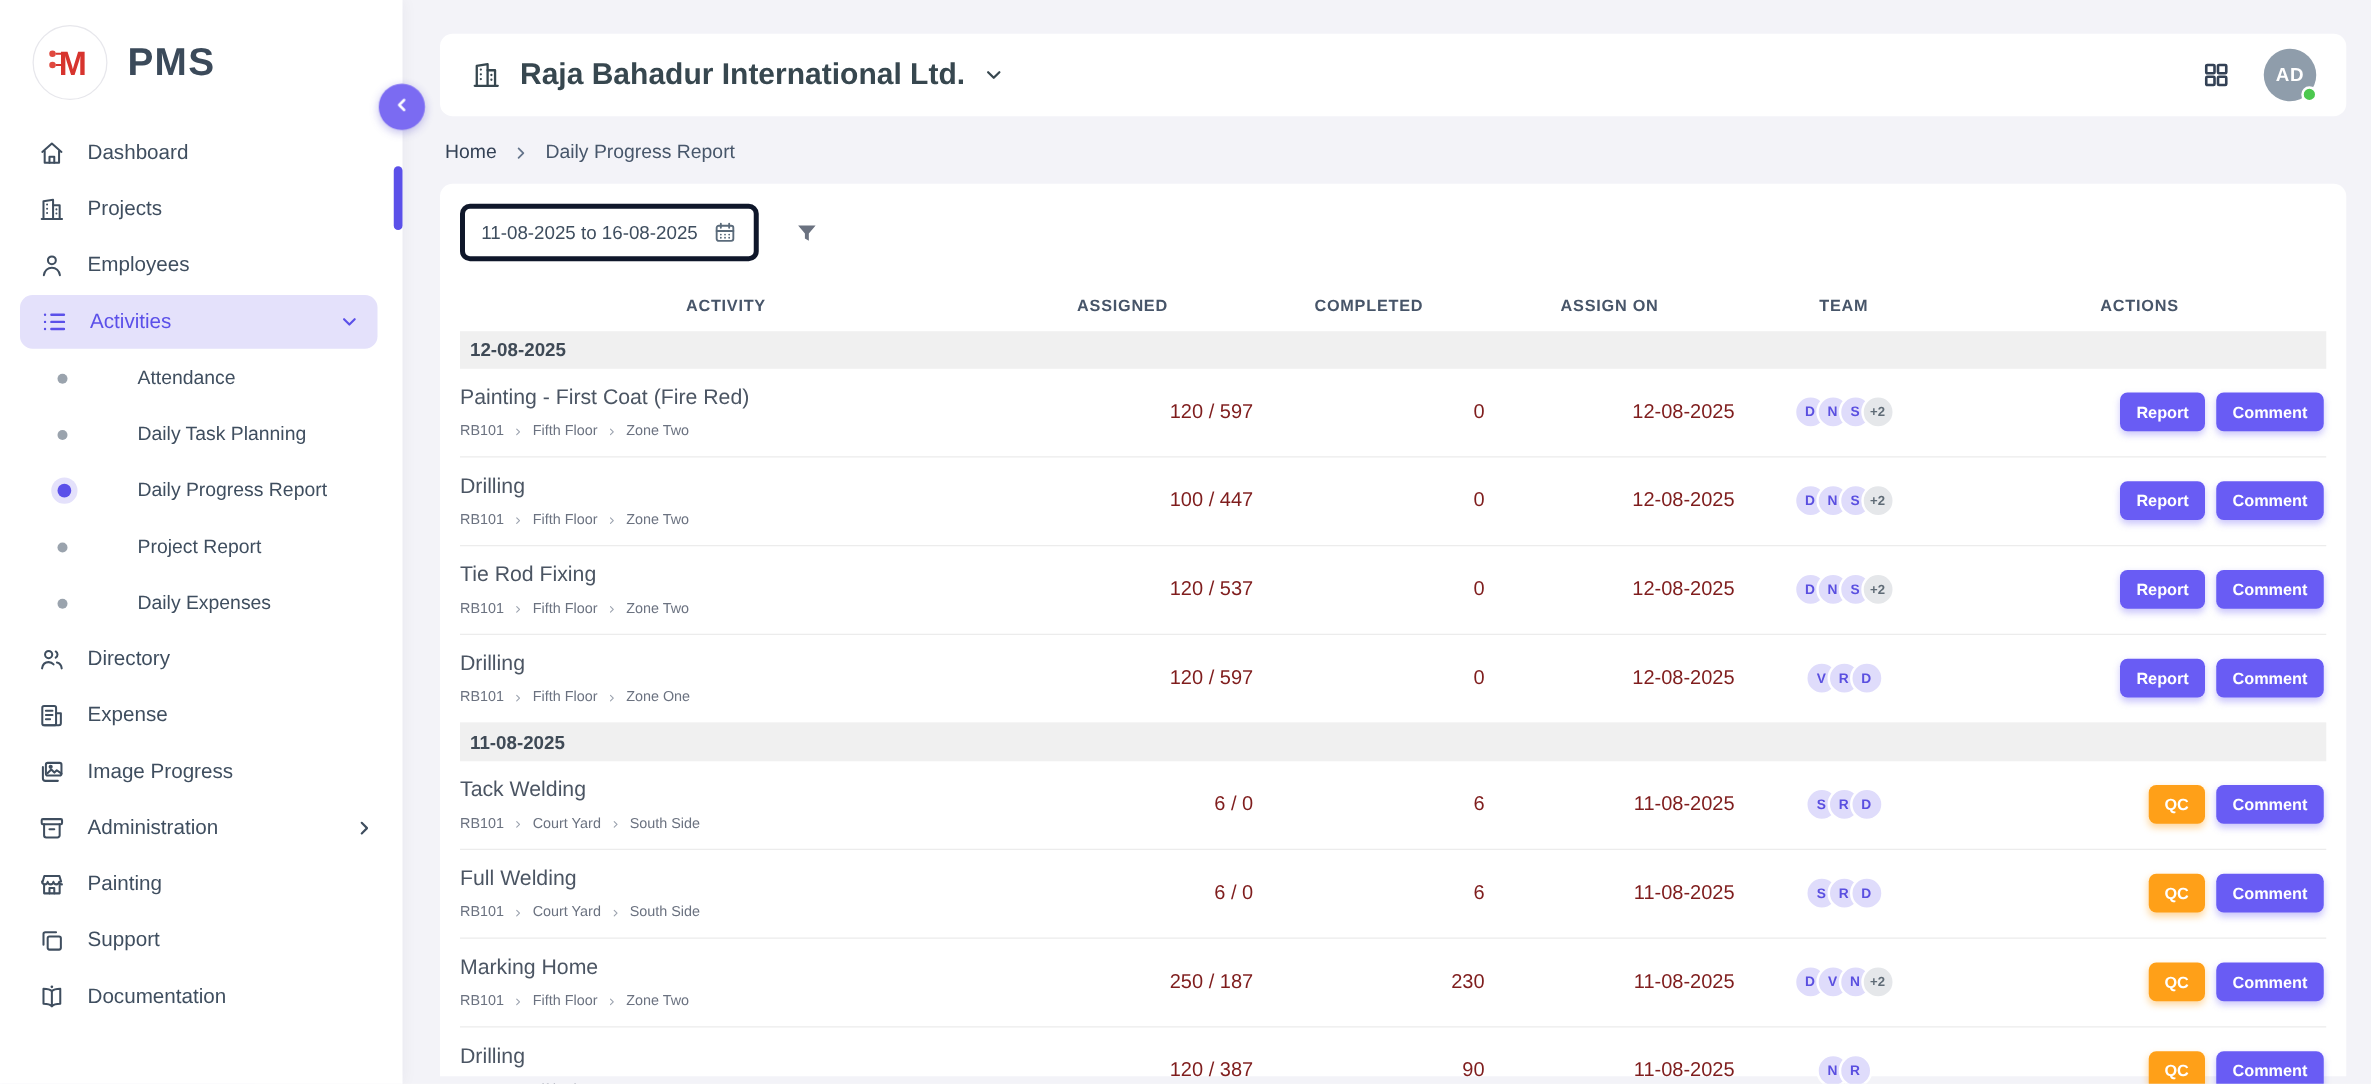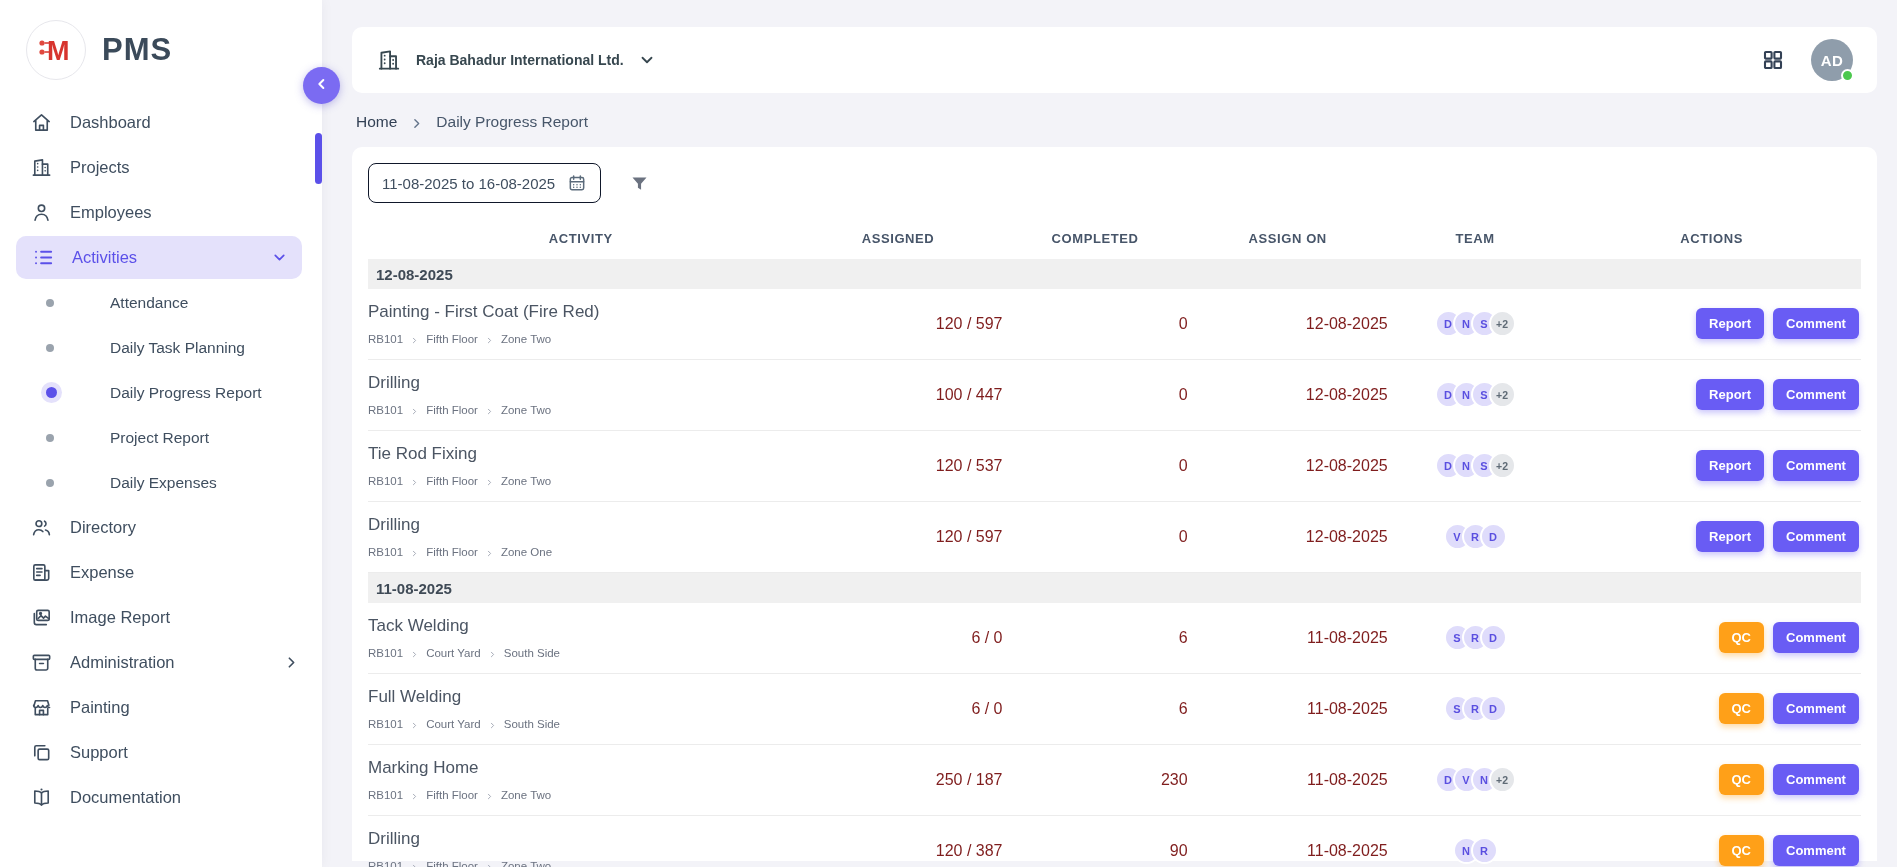--- a/index.html
+++ b/index.html
@@ -36,40 +36,40 @@
   .main { margin-left:322px; position:relative; height:100%; }
   .collapse-btn { position:absolute; left:-19px; top:40px; width:37px; height:37px; border-radius:50%;
     background:#7b6bf2; border:none; color:#fff; display:flex; align-items:center; justify-content:center;
     cursor:pointer; box-shadow:0 2px 8px rgba(80,70,200,.35); z-index:3; }
   .collapse-btn svg { width:16px; height:16px; }
 
   .topbar { margin:27px 20px 0 30px; height:66px; background:#fff; border-radius:10px;
     display:flex; align-items:center; justify-content:space-between; padding:0 24px; }
   .tb-left { display:flex; align-items:center; gap:14px; cursor:pointer; }
   .tb-left .b-ic { width:26px; height:26px; color:#37474f; }
-  .company { font-size:14px; font-weight:700; color:#37474f; }
+  .company { font-size:24px; font-weight:700; color:#37474f; }
   .tb-left .chev { width:18px; height:18px; color:#37474f; }
   .tb-right { display:flex; align-items:center; gap:26px; }
   .grid-ic { width:24px; height:24px; color:#334155; cursor:pointer; }
   .avatar { width:42px; height:42px; border-radius:50%; background:#8f9dab; color:#fff;
     font-size:15px; font-weight:700; display:flex; align-items:center; justify-content:center;
     position:relative; cursor:pointer; letter-spacing:.5px; }
   .avatar .status { position:absolute; right:-1px; bottom:-1px; width:13px; height:13px;
     border-radius:50%; background:#4cc84e; border:2px solid #fff; }
 
   .breadcrumb { margin:20px 20px 0 34px; display:flex; align-items:center; gap:13px;
     font-size:15.5px; color:#334155; }
   .breadcrumb .bc-sep { width:13px; height:13px; color:#64748b; }
   .breadcrumb .bc-home { cursor:pointer; }
   .breadcrumb .bc-cur { color:#47566a; }
 
   .content { margin:16px 20px 0 30px; background:#fff; border-radius:10px 10px 0 0;
     padding:14px 16px 0; height:calc(100% - 153px); }
   .filter-row { display:flex; align-items:center; gap:28px; padding:2px 0 14px; }
-  .date-input { display:inline-flex; align-items:center; gap:12px; border:1px solid #0f172a;
+  .date-input { display:inline-flex; align-items:center; gap:12px; border:4px solid #0f172a;
     border-radius:8px; padding:9px 13px; font-size:15px; color:#3f4e5f; cursor:pointer; background:#fff; }
   .date-input .cal { width:20px; height:20px; color:#5b6b7b; }
   .funnel { width:21px; height:21px; color:#6b7280; cursor:pointer; }
 
   .tbl-head, .tbl-row { display:grid;
     grid-template-columns:28.5% 14% 12.4% 13.4% 11.7% 20%; align-items:center; }
   .tbl-head { height:42px; }
   .tbl-head .th { text-align:center; font-size:13px; font-weight:700; color:#475569; letter-spacing:.6px; }
   .group-bar { background:#f0f0f0; height:30px; display:flex; align-items:center;
     padding-left:8px; font-size:15px; font-weight:700; color:#3f4a56; }
@@ -179,21 +179,21 @@
           </svg></span>
         <span>Expense</span>
       </div>
       <div class="nav-item">
         <span class="nav-ic"><svg viewBox="0 0 24 24" fill="none" stroke="currentColor" stroke-width="1.7" stroke-linecap="round" stroke-linejoin="round">
             <rect x="7" y="4.5" width="13" height="10.5" rx="1.5"></rect>
             <path d="M4.5 8v9.3a2.2 2.2 0 0 0 2.2 2.2H17"></path>
             <path d="m8.5 13 3-3 2.6 2.6 2-2 3.9 2.9"></path>
             <circle cx="11" cy="7.8" r="0.9"></circle>
           </svg></span>
-        <span>Image Report</span>
+        <span>Image Progress</span>
       </div>
       <div class="nav-item">
         <span class="nav-ic"><svg viewBox="0 0 24 24" fill="none" stroke="currentColor" stroke-width="1.7" stroke-linecap="round" stroke-linejoin="round">
             <rect x="3.5" y="4.5" width="17" height="4.2" rx="1"></rect>
             <path d="M5.5 8.7V18a1.8 1.8 0 0 0 1.8 1.8h9.4A1.8 1.8 0 0 0 18.5 18V8.7"></path>
             <path d="M10 13h4"></path>
           </svg></span>
         <span>Administration</span>
         <span class="spacer"></span>
         <span class="chev"><svg viewBox="0 0 24 24" fill="none" stroke="currentColor" stroke-width="2.4" stroke-linecap="round" stroke-linejoin="round">

